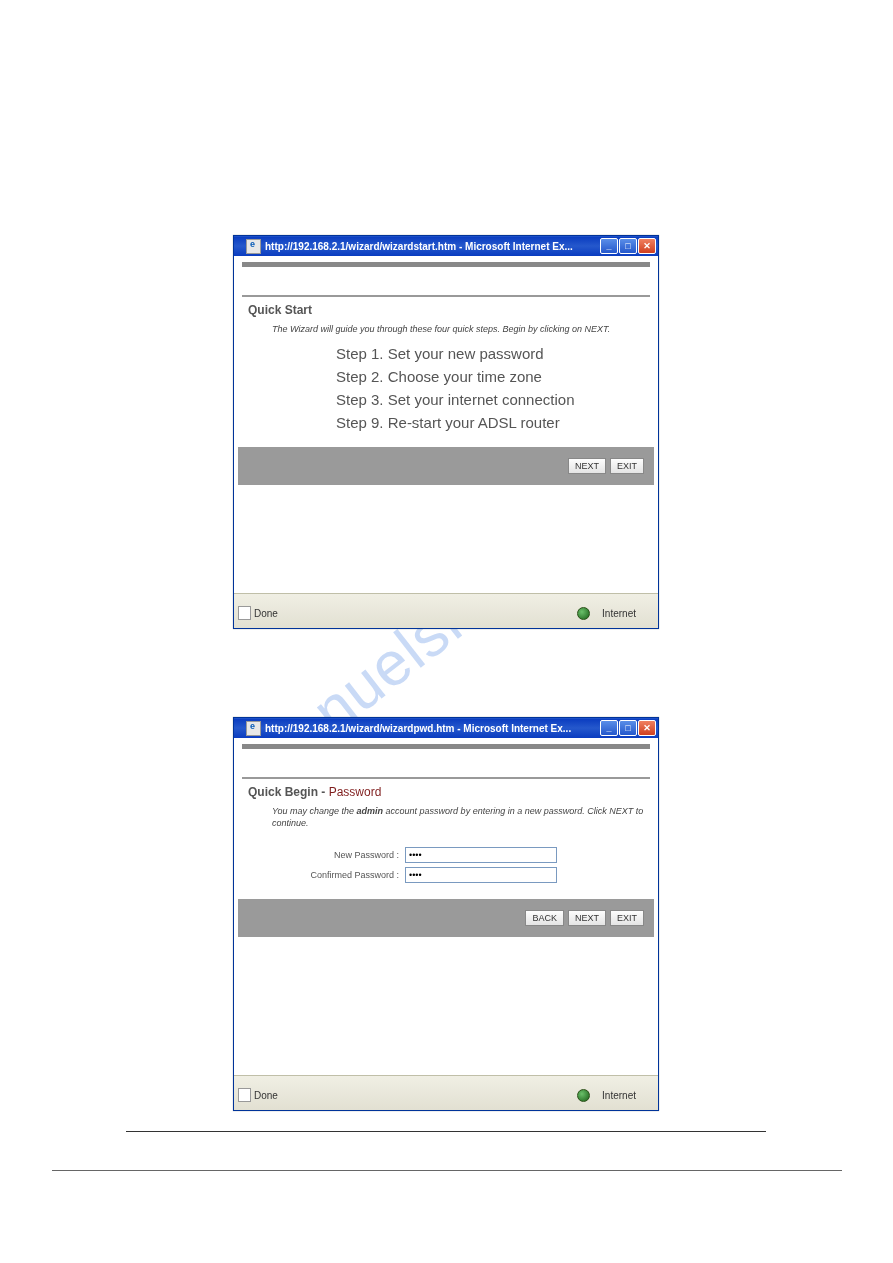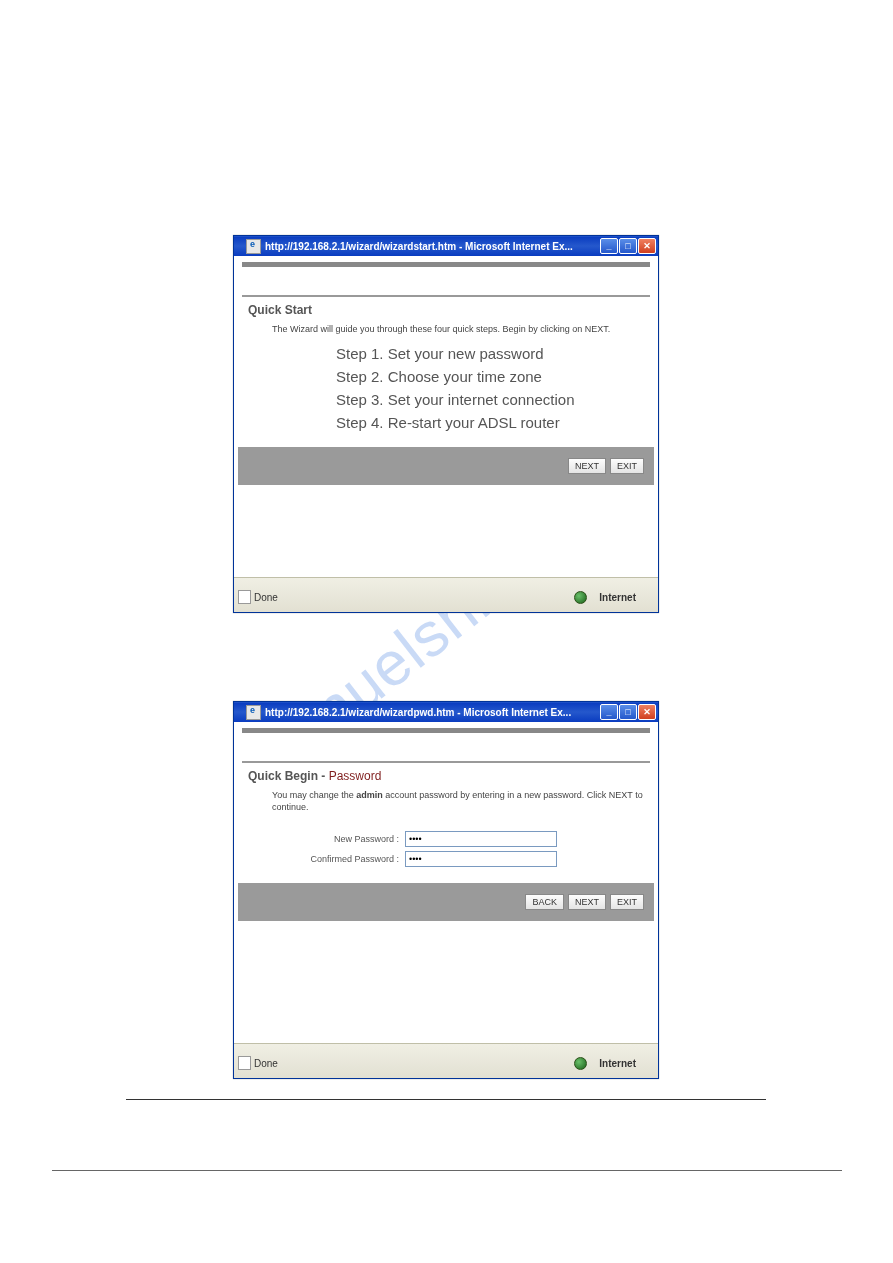--- a/index.html
+++ b/index.html
@@ -76,21 +76,21 @@
   align-items: center;
   justify-content: center;
   color: #fff;
 }
 .win-min { background: linear-gradient(to bottom, #5a8ee8, #2558cc); }
 .win-max { background: linear-gradient(to bottom, #5a8ee8, #2558cc); }
 .win-close { background: linear-gradient(to bottom, #f08060, #d04020); }
 .content-area {
   background: #fff;
   min-height: 315px;
-  padding: 6px 8px 0 8px;
+  padding: 6px 8px 16px 8px;
 }
 .top-dark-bar {
   background: #888;
   height: 5px;
   margin-bottom: 28px;
 }
 .section-rule {
   border: none;
   border-top: 2px solid #999;
   margin: 0 0 6px 0;
@@ -103,20 +103,21 @@
 }
 .section-title .sub {
   font-weight: normal;
   color: #7f1d1d;
 }
 .intro-text {
   font-size: 9px;
   color: #444;
   margin: 6px 0 10px 30px;
   line-height: 1.35;
+  font-style: italic;
 }
 .step-list {
   margin-left: 94px;
   font-size: 15px;
   color: #555;
 }
 .step-item {
   margin-bottom: 6px;
 }
 .button-bar {
@@ -172,21 +173,20 @@
   flex: 1;
   display: flex;
   align-items: center;
   gap: 3px;
 }
 .sb-right {
   display: flex;
   align-items: center;
   gap: 12px;
   padding-right: 18px;
-  font-weight: bold;
 }
 .sb-icon-page {
   width: 11px;
   height: 12px;
   background: #fff;
   border: 1px solid #999;
   position: relative;
 }
 .sb-icon-globe {
   width: 11px;
@@ -243,21 +243,21 @@
       </div>
       <div class="content-area">
         <div class="top-dark-bar"></div>
         <hr class="section-rule">
         <div class="section-title">Quick Start</div>
         <div class="intro-text">The Wizard will guide you through these four quick steps. Begin by clicking on NEXT.</div>
         <div class="step-list">
           <div class="step-item">Step 1. Set your new password</div>
           <div class="step-item">Step 2. Choose your time zone</div>
           <div class="step-item">Step 3. Set your internet connection</div>
-          <div class="step-item">Step 4. Re-start your ADSL router</div>
+          <div class="step-item">Step 9. Re-start your ADSL router</div>
         </div>
         <div class="button-bar">
           <button class="wiz-btn">NEXT</button>
           <button class="wiz-btn">EXIT</button>
         </div>
         <div style="height:90px"></div>
       </div>
       <div class="statusbar">
         <div class="sb-left">
           <span class="sb-icon-page"></span>

